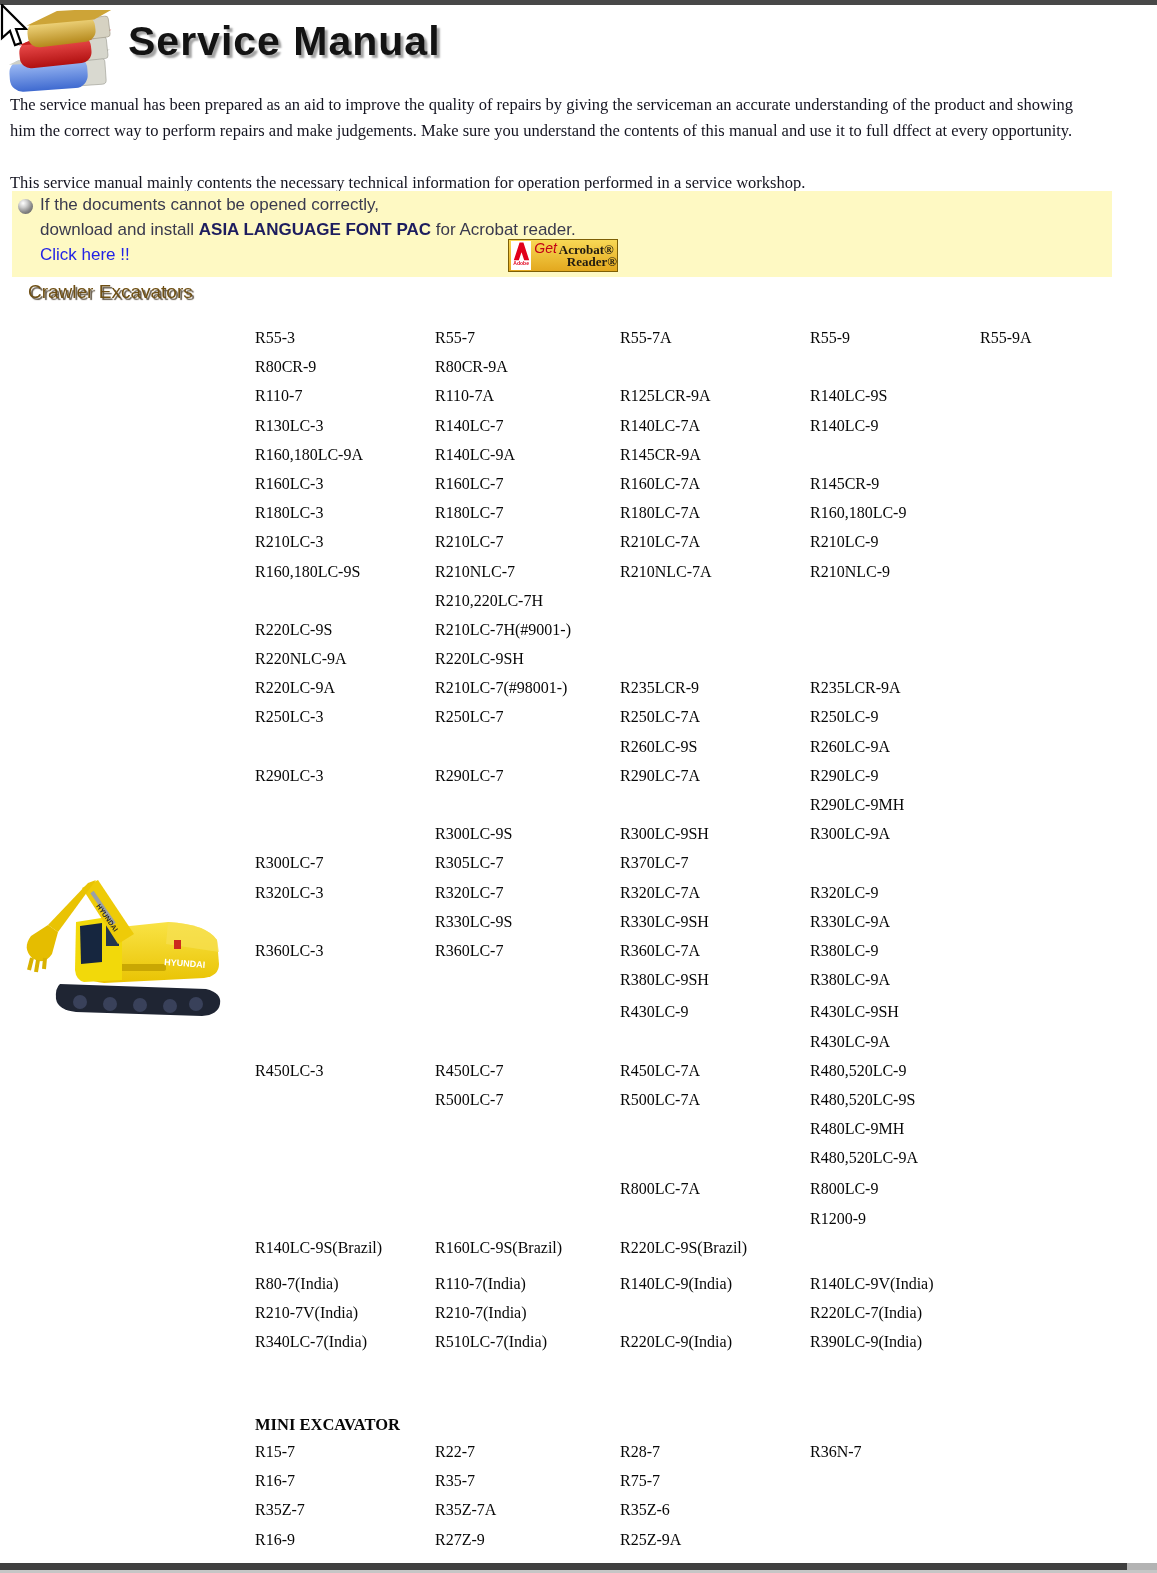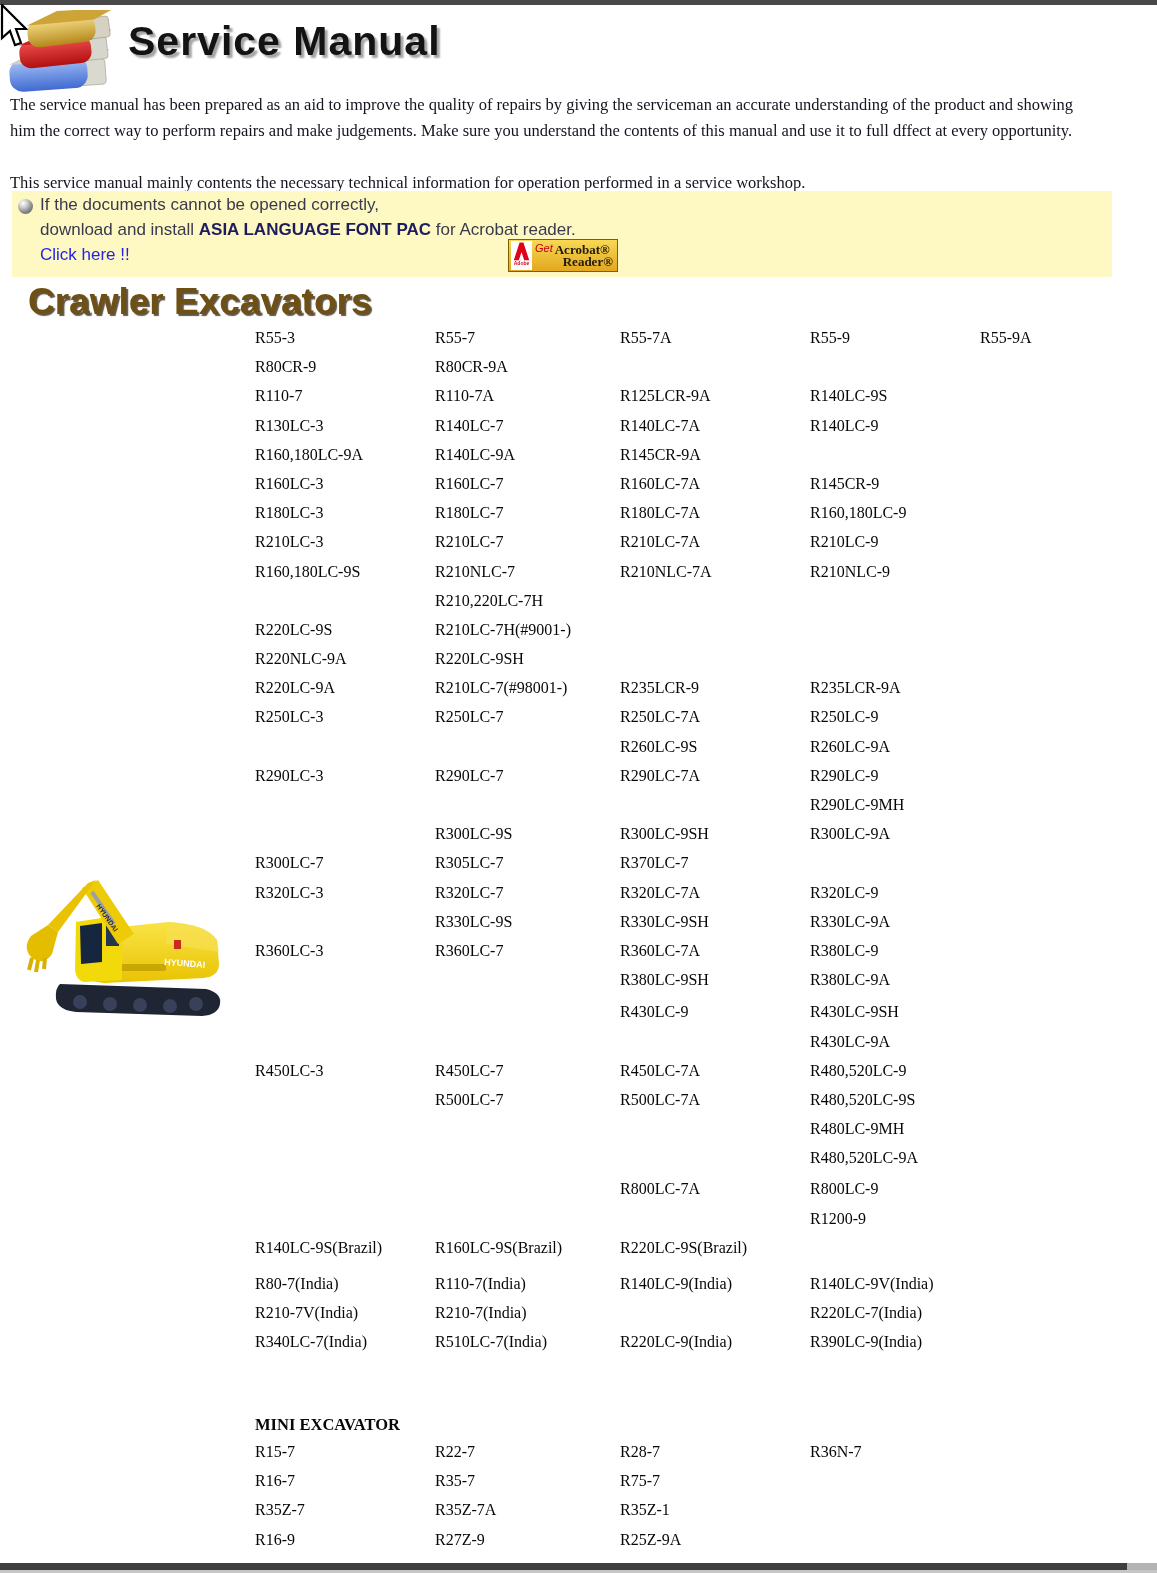--- a/index.html
+++ b/index.html
@@ -32,27 +32,27 @@
   #bullet-sphere{position:absolute;left:6px;top:8px;width:15px;height:15px;border-radius:50%;
       background:radial-gradient(circle at 34% 28%, #ffffff 0%, #cfcfcf 28%, #8a8a8a 60%, #4d4d4d 100%);}
 
   
   #acrobat-badge{position:absolute;left:496px;top:48px;width:110px;height:33px;
       background:linear-gradient(#f8d855,#e3a81e);border:1px solid #7d5f05;
       display:flex;align-items:center;box-sizing:border-box;cursor:pointer;}
   #adobe-box{width:21px;height:29px;background:#fff;margin-left:2px;display:flex;flex-direction:column;
       align-items:center;justify-content:flex-start;}
   #adobe-word{font-size:5px;color:#e1001a;font-weight:bold;line-height:5px;}
-  #badge-get{font-size:11px;color:#c20016;font-style:italic;margin:0 2px 16px 3px;}
+  #badge-get{font-size:14px;color:#c20016;font-style:italic;margin:0 2px 16px 3px;}
   .badge-col{display:flex;flex-direction:column;line-height:12px;}
   .badge-word{font-family:"Liberation Serif",serif;font-weight:bold;font-size:13px;color:#201a10;}
   .badge-word2{margin-left:8px;}
 
   
-  #section-title{left:28px;top:281px;font-size:37px;font-weight:700;color:#6e4f14;
+  #section-title{left:28px;top:281px;font-size:19px;font-weight:400;color:#6e4f14;
       text-shadow:2px 2px 1px rgba(43,28,6,0.75);}
 
   
   #grid-main{left:255px;top:323px;width:900px;}
   #grid-mini{left:255px;top:1437px;width:900px;}
   .mrow{position:relative;height:29.2px;line-height:29.2px;}
   .mcell{position:absolute;white-space:nowrap;font-family:"Liberation Serif",serif;
       font-size:16px;color:#070707;cursor:pointer;}
   .c0{left:0px;} .c1{left:180px;} .c2{left:365px;} .c3{left:555px;} .c4{left:725px;}
   #mini-title{left:255px;top:1415px;font-family:"Liberation Serif",serif;font-weight:bold;
@@ -362,21 +362,21 @@
         <span class="mcell c3">R36N-7</span>
       </div>
       <div class="mrow">
         <span class="mcell c0">R16-7</span>
         <span class="mcell c1">R35-7</span>
         <span class="mcell c2">R75-7</span>
       </div>
       <div class="mrow">
         <span class="mcell c0">R35Z-7</span>
         <span class="mcell c1">R35Z-7A</span>
-        <span class="mcell c2">R35Z-1</span>
+        <span class="mcell c2">R35Z-6</span>
       </div>
       <div class="mrow">
         <span class="mcell c0">R16-9</span>
         <span class="mcell c1">R27Z-9</span>
         <span class="mcell c2">R25Z-9A</span>
       </div>
     </div>
 
   <div id="bottom-bar-dark" class="abs"></div>
   <div id="bottom-bar-light" class="abs"></div>

